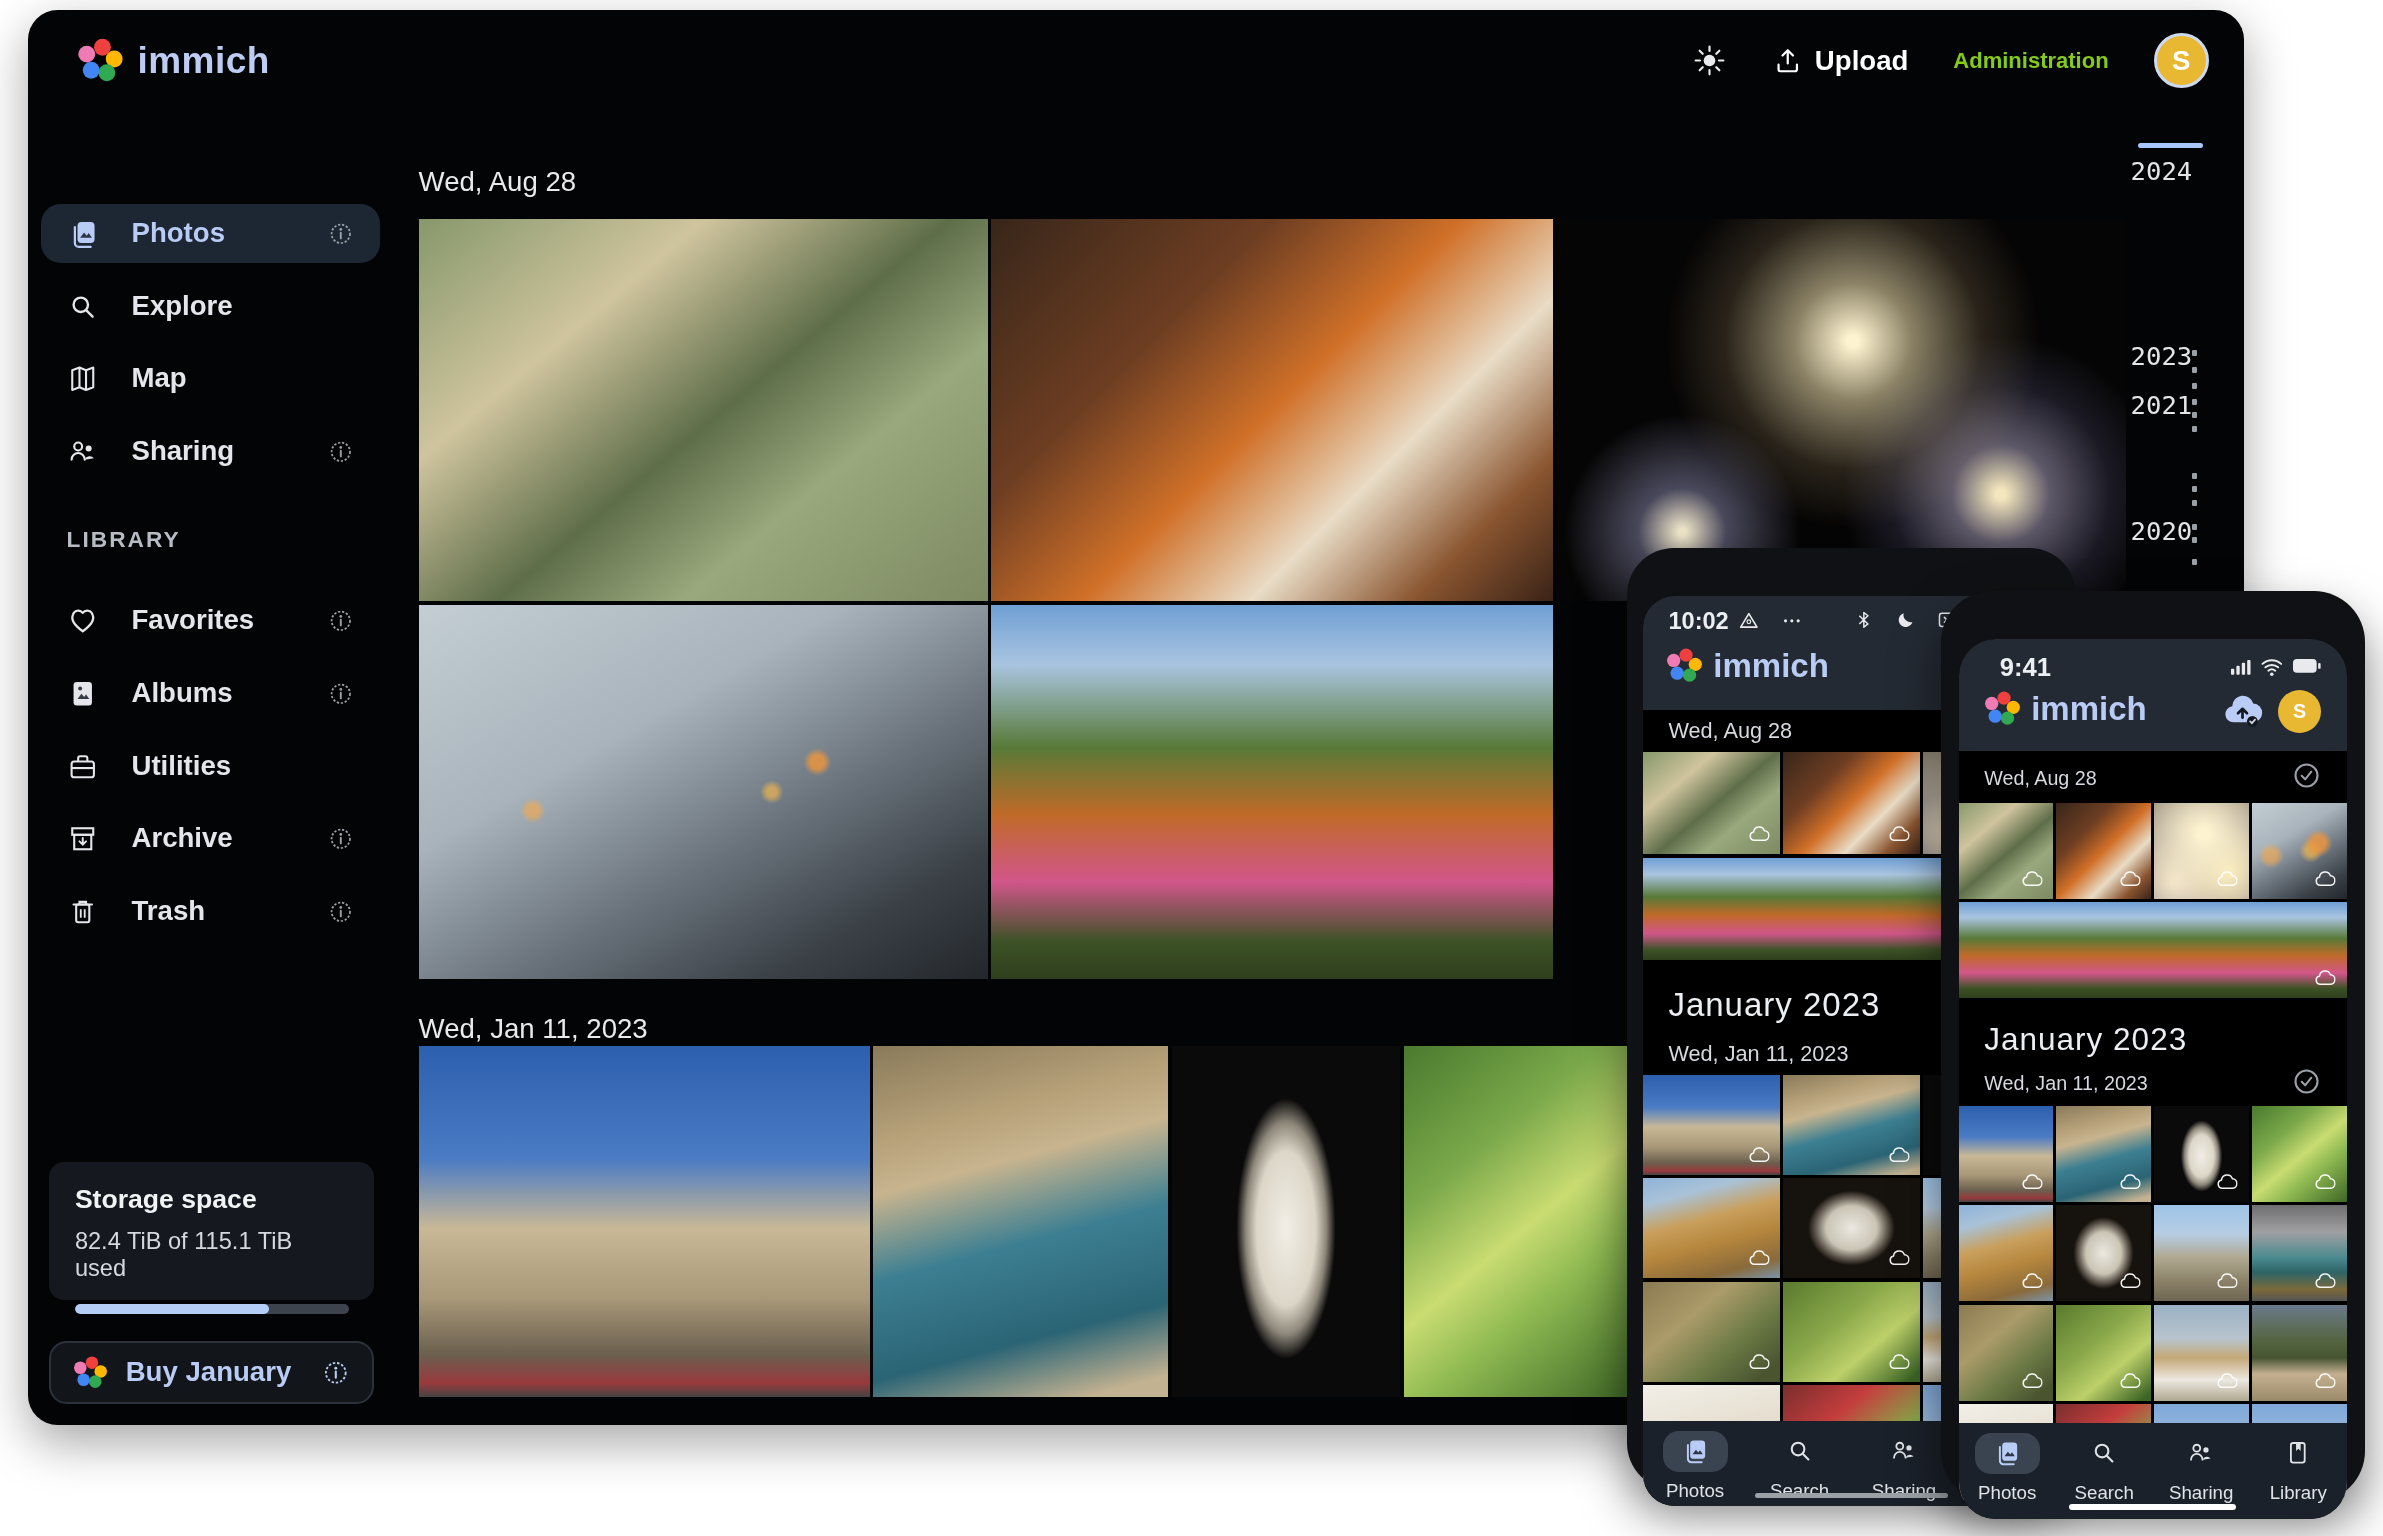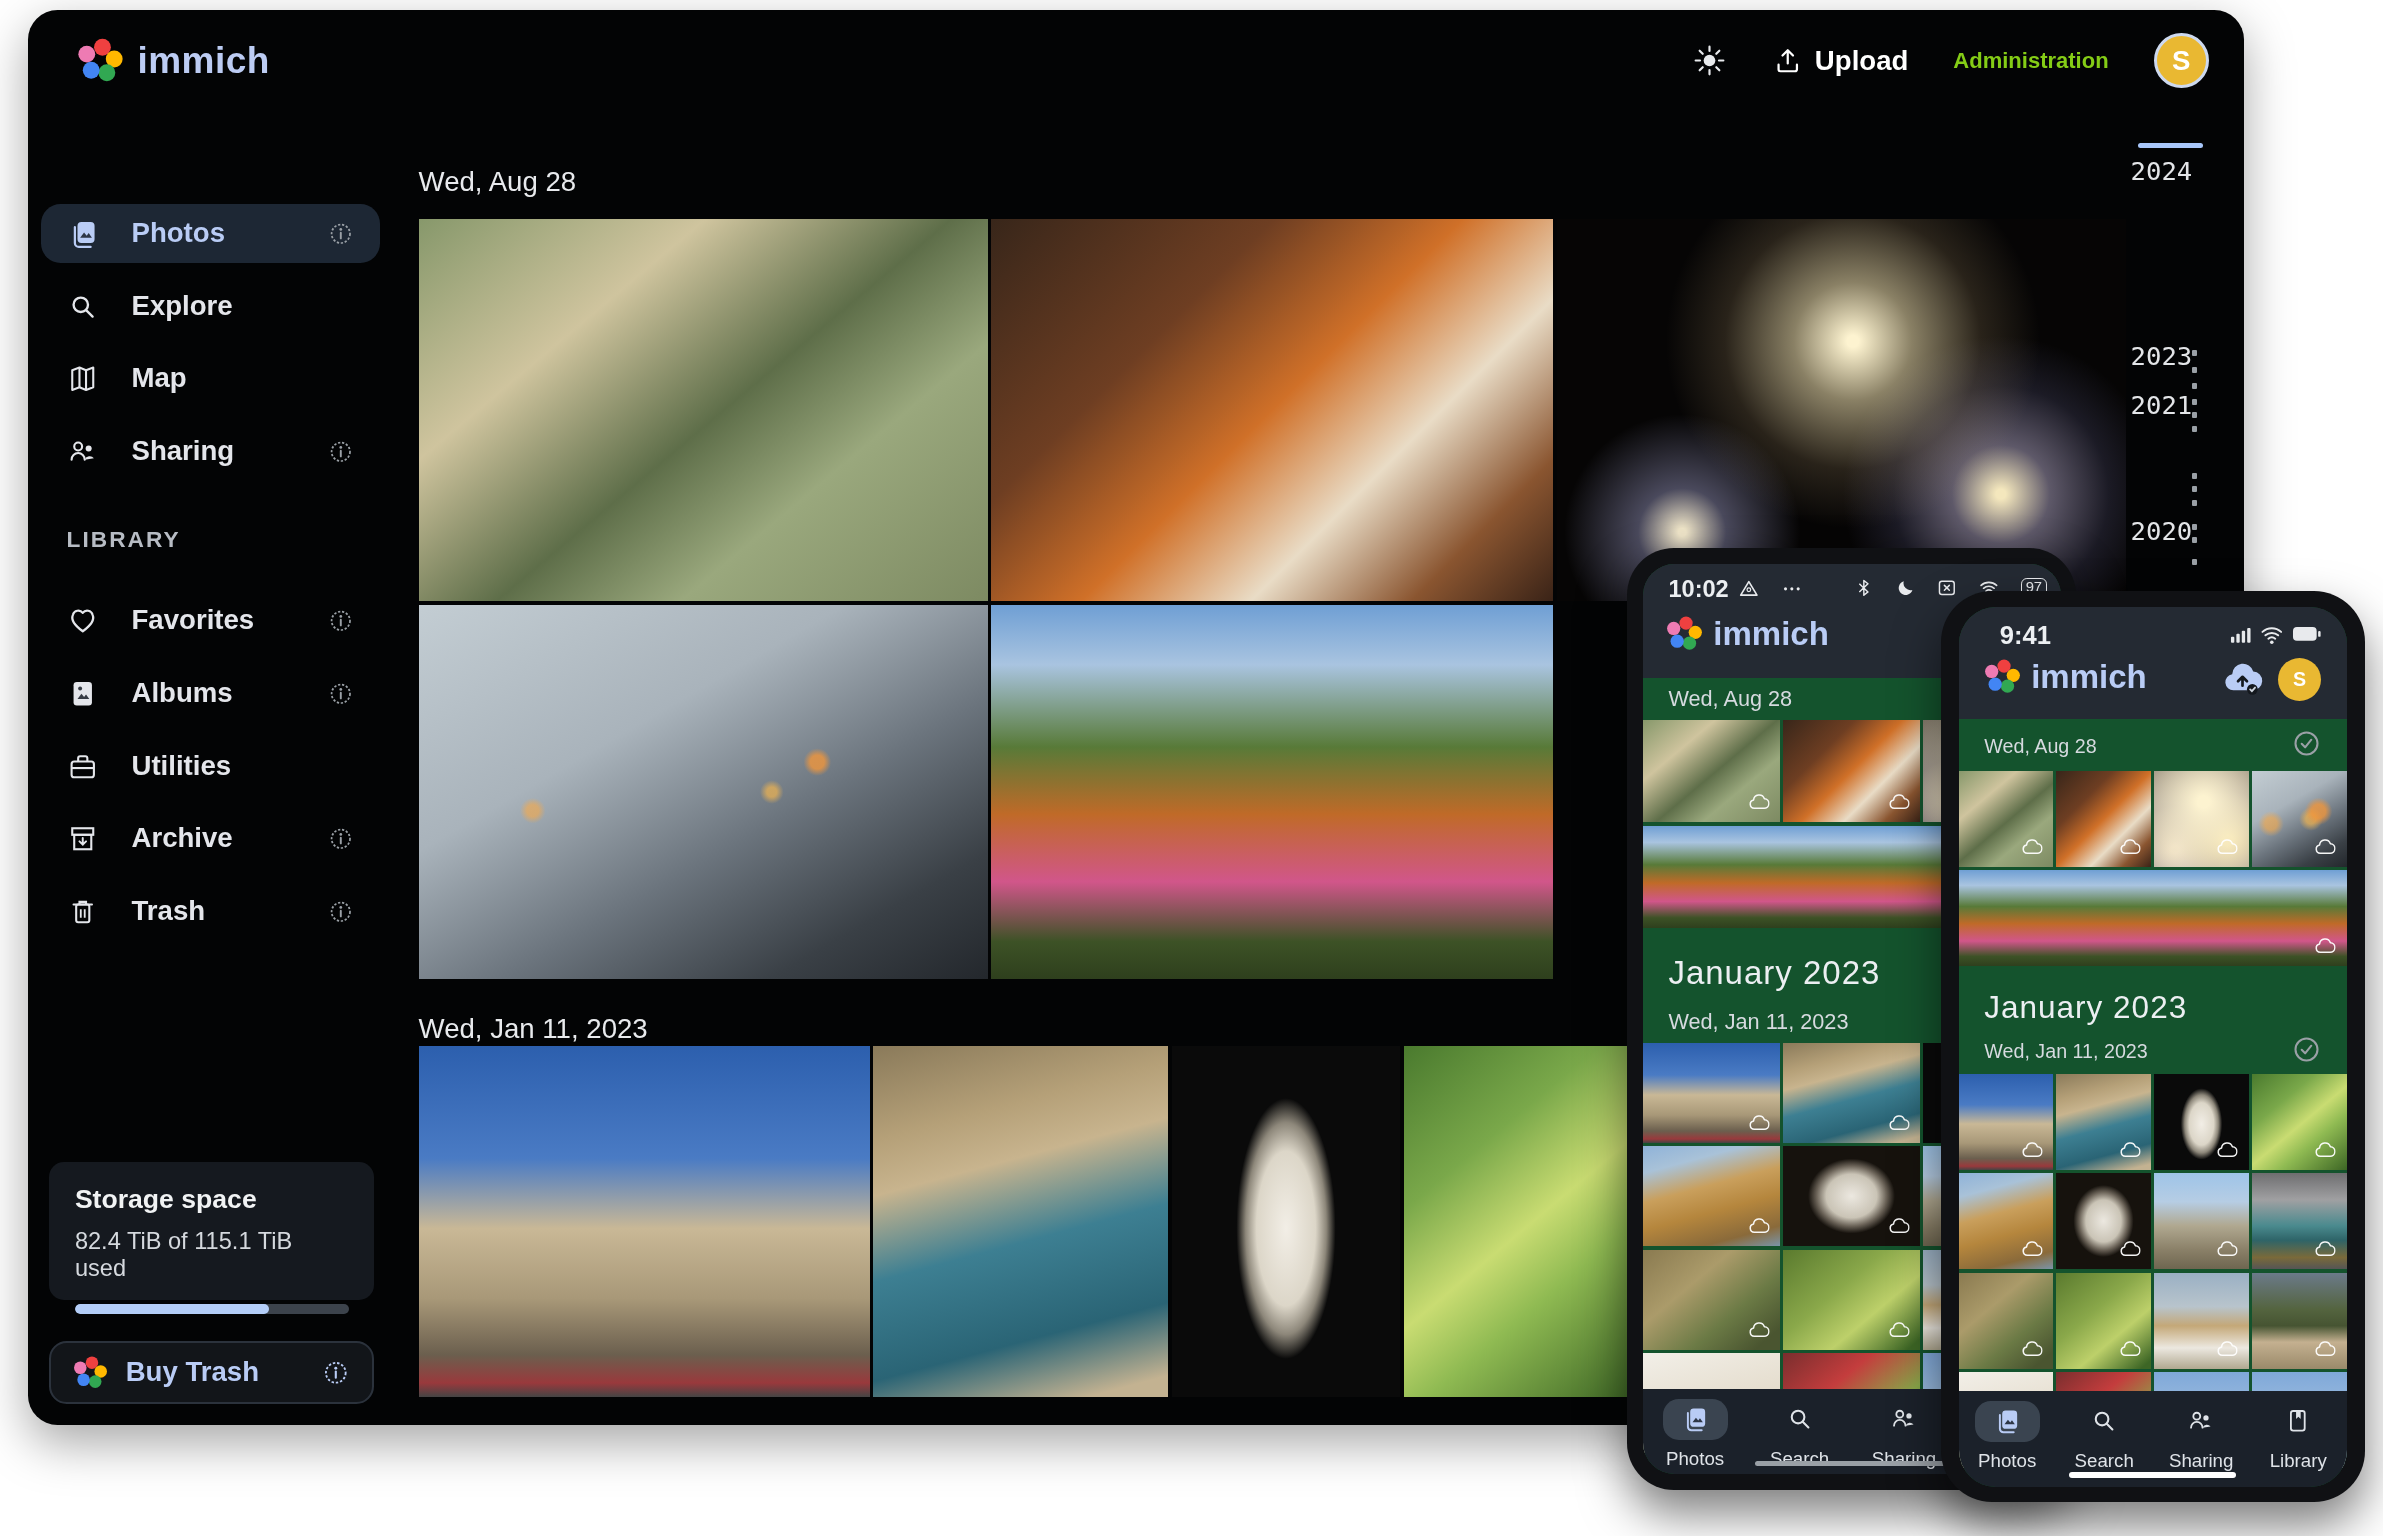--- a/index.html
+++ b/index.html
@@ -89,21 +89,21 @@
   .ph-snow-church{background:linear-gradient(180deg,#9ab0c4 0%,#b8c4cc 35%,#c4a878 55%,#ece8e0 78%,#b0a890 100%);}
   .ph-alpine{background:linear-gradient(180deg,#6b7a8a 0%,#54643f 38%,#465432 55%,#c4b090 72%,#9a8a6a 100%);}
   .ph-plate{background:linear-gradient(165deg,#f2efe8 0%,#e4dccc 55%,#cbba92 100%);}
   .ph-pomegranate{background:linear-gradient(140deg,#7a2e2e 0%,#c43d3d 35%,#8aa84a 68%,#4a6625 100%);}
   .ph-plane{background:linear-gradient(180deg,#7fa8d9 0%,#a8c4e0 60%,#cdd8e2 100%);}
 
   .tile-cloud{position:absolute;right:7.9px;bottom:7.9px;width:27.6px;height:21.7px;opacity:.95;}
 
   
   .phone{position:absolute;border-radius:47px;background:#101114;box-shadow:0 23.6px 47px rgba(0,0,0,.5);}
-  .phone .screen{position:absolute;overflow:hidden;background:#14532d;}
+  .phone .screen{position:absolute;overflow:hidden;background:#000000;margin-top:32px;}
   .p-header{position:absolute;left:0;top:0;width:100%;background:#242a33;}
   .p-time{position:absolute;font-weight:600;color:#eceff2;}
   .p-statusicons{position:absolute;display:flex;align-items:center;gap:22px;color:#e8eaed;}
   .p-brand{position:absolute;display:flex;align-items:center;gap:9.9px;}
   .p-brand .flower{width:37px;height:37px;}
   .p-brand-name{font-size:33px;font-weight:bold;color:#b9ccf5;}
   .p-datelabel{position:absolute;font-size:21.7px;color:#d6dadf;}
   .p-month{position:absolute;font-size:33px;color:#eceff2;letter-spacing:1px;}
   .p-grid{position:absolute;display:flex;gap:3px;}
   .p-grid .tile{flex:0 0 auto;}
@@ -366,21 +366,21 @@
         <div class="storage-usage">82.4 TiB of 115.1 TiB used</div>
         <div class="storage-bar">
           <div class="storage-fill" style="width: 71%;"></div>
         </div>
       </div>
 
       <div class="buy-card">
         <svg class="flower" viewBox="0 0 36 36" width="35" height="35">
             <use href="#sym-flower"></use>
           </svg>
-        <span class="buy-label">Buy Trash</span>
+        <span class="buy-label">Buy January</span>
         <svg width="29.6" height="29.6" viewBox="0 0 48 48" style="color:#b9ccf5">
             <use href="#sym-info"></use>
           </svg>
       </div>
 
     </div>
 
     <div class="date-h" style="top:156px">Wed, Aug 28</div>
     <div class="prow" style="top:209px;height:382px">
         <div class="tile ph-zoo" title="Monkeys at the zoo" style="flex: 0 0 569px;"></div>

